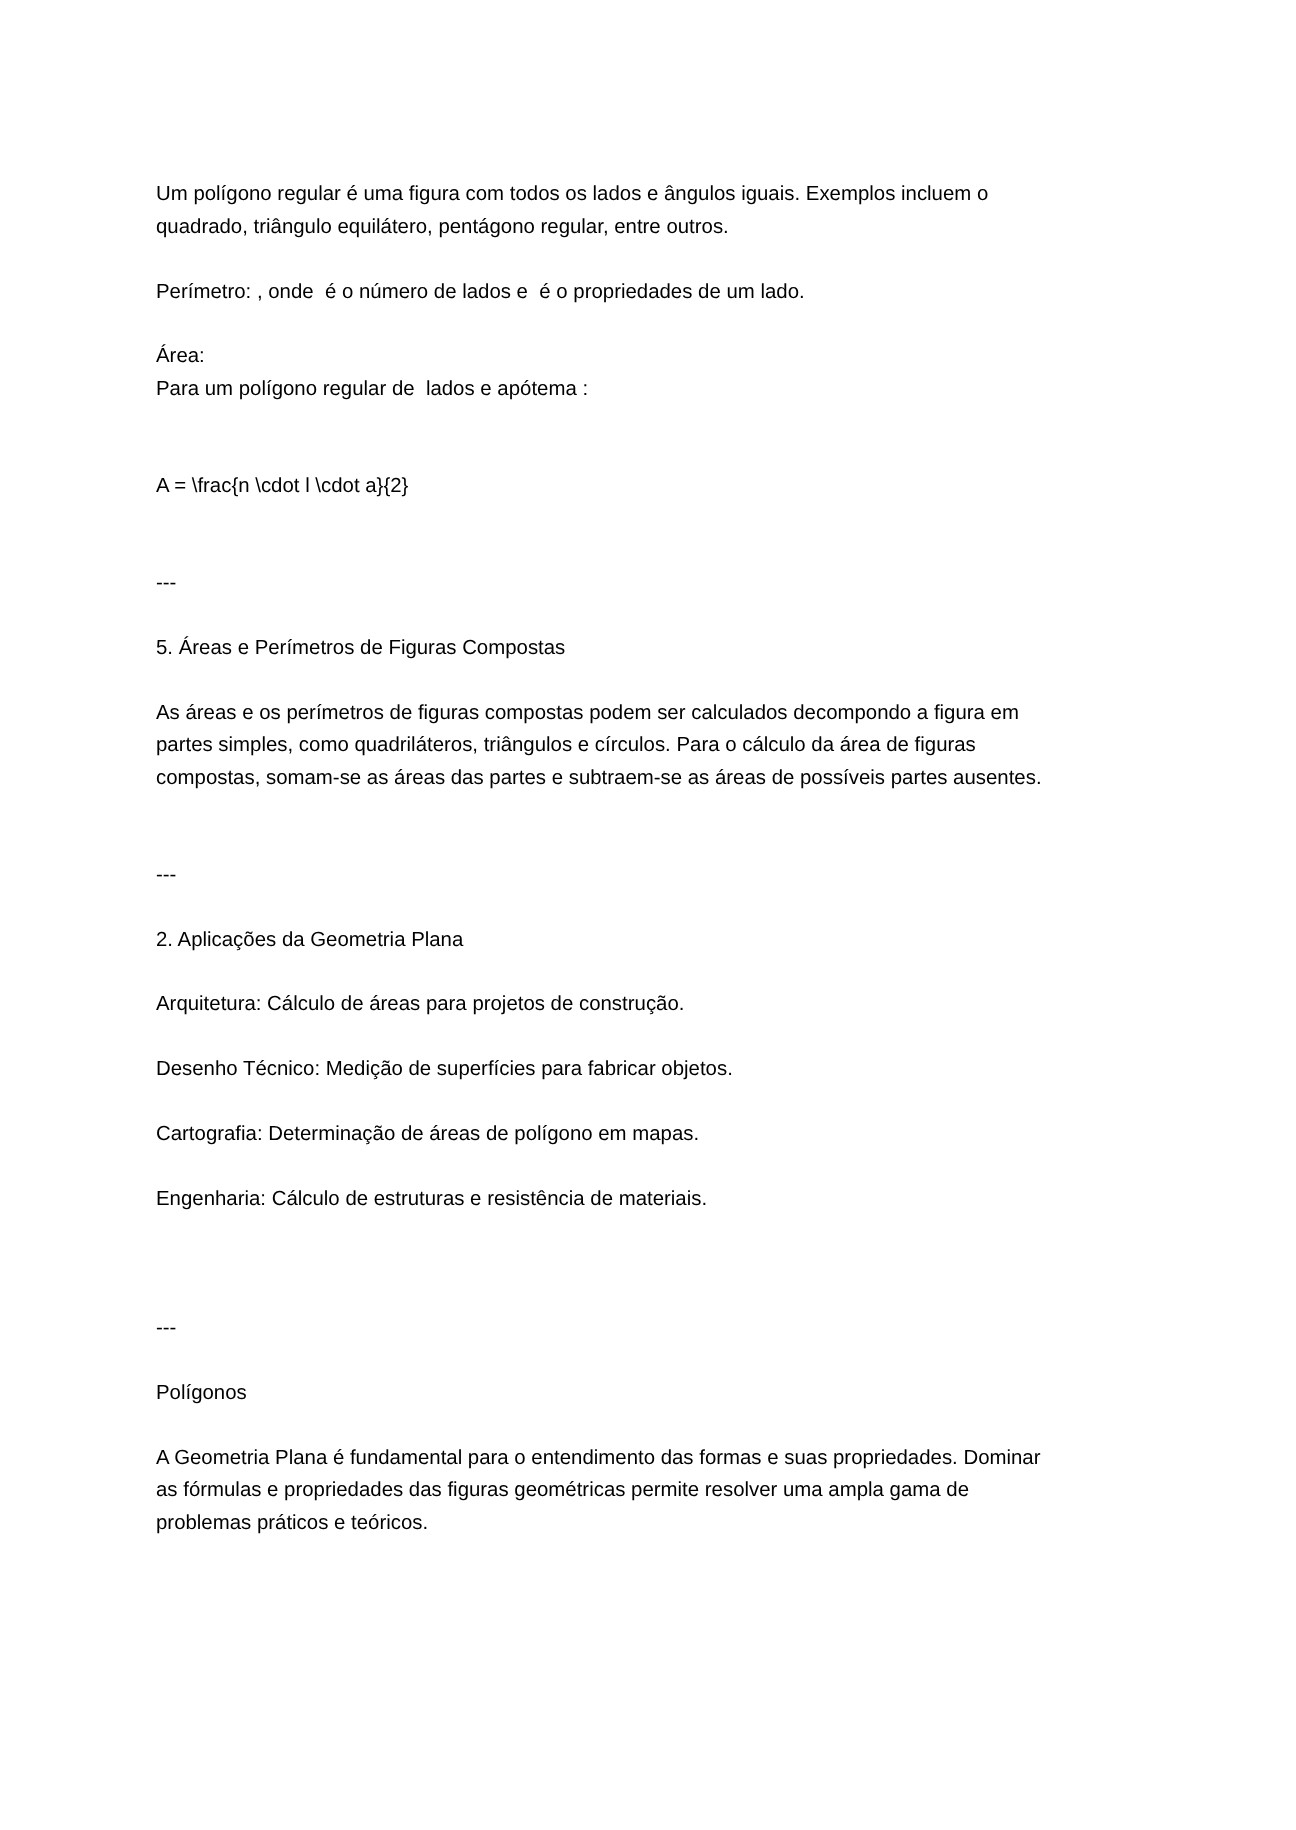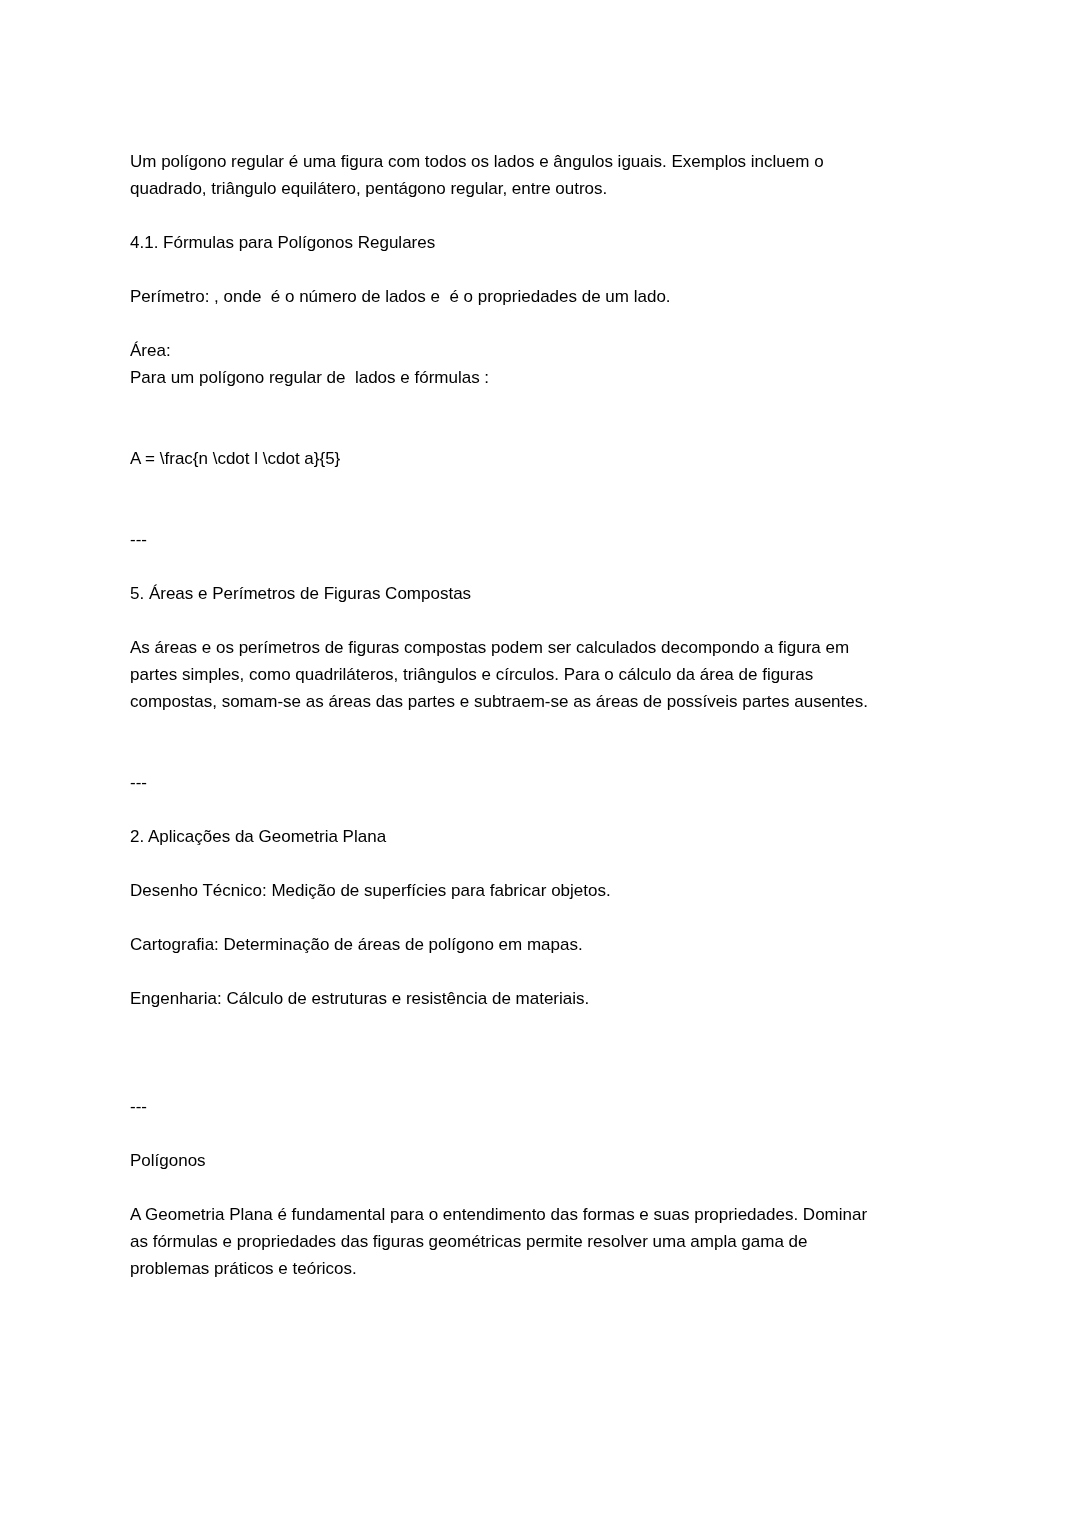--- a/index.html
+++ b/index.html
@@ -31,33 +31,33 @@
   .spacer {
     height: 27px;
   }
 </style>
 </head>
 <body>
 
 <main class="doc-page">
   <div>
       <p class="para">Um polígono regular é uma figura com todos os lados e ângulos iguais. Exemplos incluem o quadrado, triângulo equilátero, pentágono regular, entre outros.</p>
-      <p class="para">4.1. Fórmulas para Polígonos Regulares</p>
       <p class="para">Perímetro: , onde  é o número de lados e  é o propriedades de um lado.</p>
       <p class="para">Área:
-Para um polígono regular de  lados e fórmulas :</p>
+Para um polígono regular de  lados e apótema :</p>
       <div class="spacer"></div>
-      <p class="para">A = \frac{n \cdot l \cdot a}{5}</p>
+      <p class="para">A = \frac{n \cdot l \cdot a}{2}</p>
       <div class="spacer"></div>
       <p class="para">---</p>
       <p class="para">5. Áreas e Perímetros de Figuras Compostas</p>
       <p class="para">As áreas e os perímetros de figuras compostas podem ser calculados decompondo a figura em partes simples, como quadriláteros, triângulos e círculos. Para o cálculo da área de figuras compostas, somam-se as áreas das partes e subtraem-se as áreas de possíveis partes ausentes.</p>
       <div class="spacer"></div>
       <p class="para">---</p>
       <p class="para">2. Aplicações da Geometria Plana</p>
+      <p class="para">Arquitetura: Cálculo de áreas para projetos de construção.</p>
       <p class="para">Desenho Técnico: Medição de superfícies para fabricar objetos.</p>
       <p class="para">Cartografia: Determinação de áreas de polígono em mapas.</p>
       <p class="para">Engenharia: Cálculo de estruturas e resistência de materiais.</p>
       <div class="spacer"></div>
       <div class="spacer"></div>
       <p class="para">---</p>
       <p class="para">Polígonos</p>
       <p class="para">A Geometria Plana é fundamental para o entendimento das formas e suas propriedades. Dominar as fórmulas e propriedades das figuras geométricas permite resolver uma ampla gama de problemas práticos e teóricos.</p>
     </div>
 </main>

